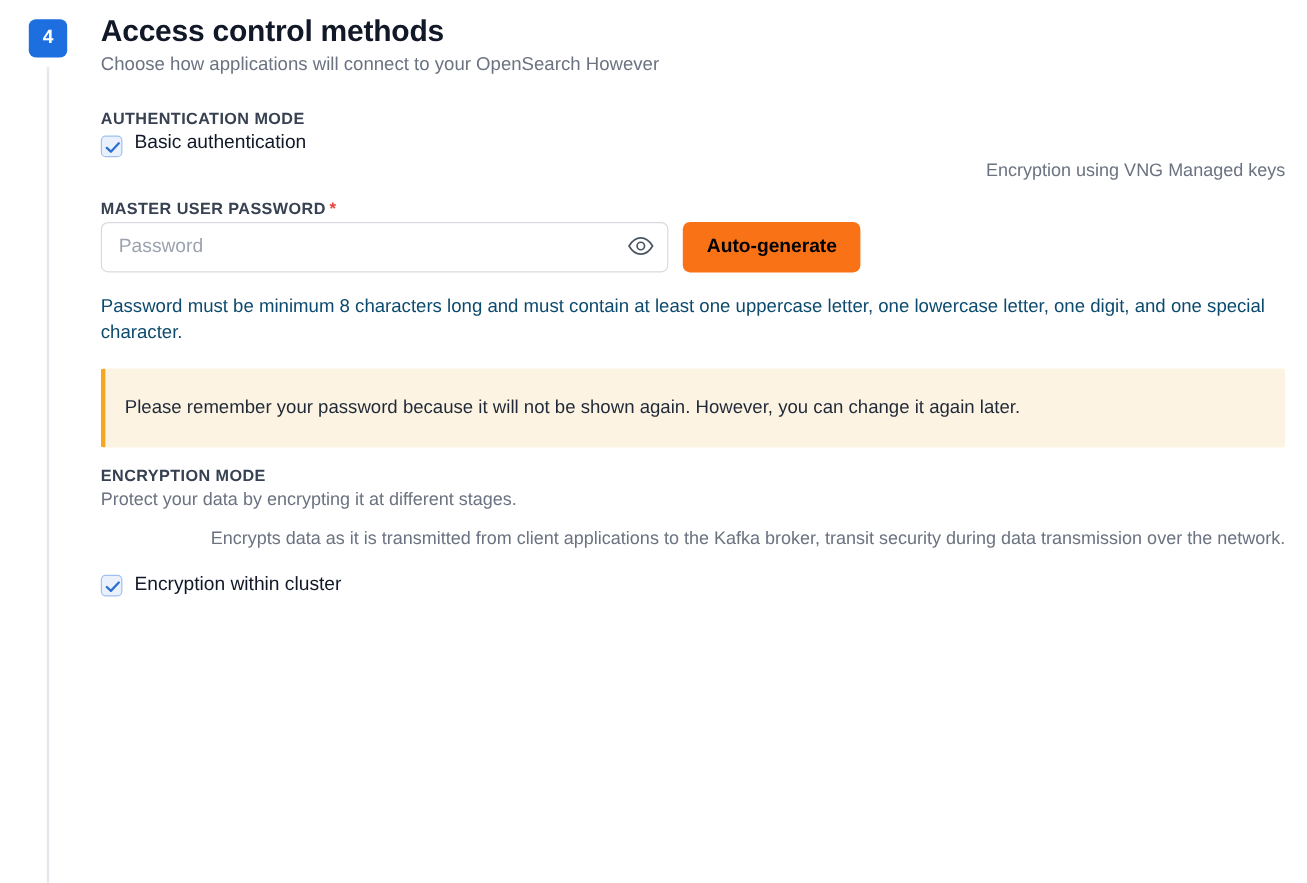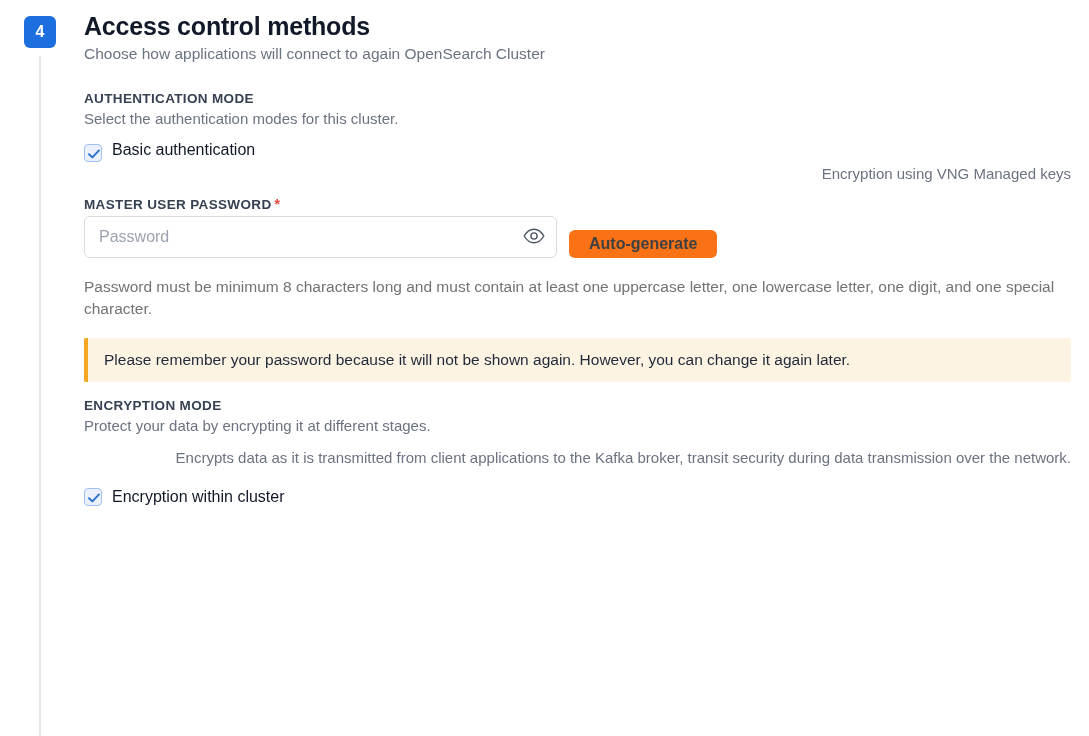--- a/index.html
+++ b/index.html
@@ -110,21 +110,21 @@
     font-size: 15px;
     color: #6b7280;
     margin: 2px 0 0 28px;
     line-height: 1.35;
     text-align: right;
   }
   .mt24 { margin-top: 12px; }
   .mt30 { margin-top: 16px; }
   .pw-row {
     display: flex;
-    align-items: flex-end;
+    align-items: flex-start;
     gap: 12px;
     margin-top: 2px;
   }
   .pw-input-wrap {
     position: relative;
     width: 473px;
     height: 42px;
   }
   .pw-input {
     width: 100%;
@@ -148,65 +148,64 @@
     height: 26px;
     display: flex;
     align-items: center;
     justify-content: center;
     background: none;
     border: none;
     padding: 0;
     cursor: pointer;
   }
   .auto-btn {
-    height: 28px;
+    height: 42px;
     background: #f97316;
-    color: #404040;
+    color: #000000;
     border: none;
     border-radius: 6px;
     font-size: 16px;
     font-weight: bold;
     padding: 0 20px;
     cursor: pointer;
     font-family: "Liberation Sans", sans-serif;
   }
   .pw-hint {
     font-size: 15.5px;
-    color: #737373;
+    color: #0c4a6e;
     margin: 18px 0 0 0;
     line-height: 1.42;
     max-width: 980px;
   }
   .notice {
     margin-top: 18px;
     background: #fdf3e3;
     border-left: 4px solid #f5a623;
     border-radius: 2px;
-    padding: 13px 16px;
+    padding: 24px 16px;
     font-size: 15.5px;
     color: #1f2937;
   }
 </style>
 </head>
 <body>
 
 <div class="page">
 
   <div class="step-rail">
     <div class="step-badge">4</div>
     <div class="step-line"></div>
   </div>
 
   <div class="content">
 
     <h1 class="title">Access control methods</h1>
-    <p class="subtitle">Choose how applications will connect to again OpenSearch Cluster</p>
+    <p class="subtitle">Choose how applications will connect to your OpenSearch However</p>
 
     <div class="section-label">AUTHENTICATION MODE</div>
-    <div class="section-desc">Select the authentication modes for this cluster.</div>
 
     <div class="check-row">
       <span class="checkbox">
         <svg width="14" height="14" viewBox="0 0 14 14" aria-hidden="true">
           <path d="M2 7.2 L5.4 10.4 L12 3.4" fill="none" stroke="#2b6fd0" stroke-width="1.9" stroke-linecap="round" stroke-linejoin="round"></path>
         </svg>
       </span>
       <span class="check-label">Basic authentication</span>
     </div>
     <div class="check-desc">Encryption using VNG Managed keys</div>

